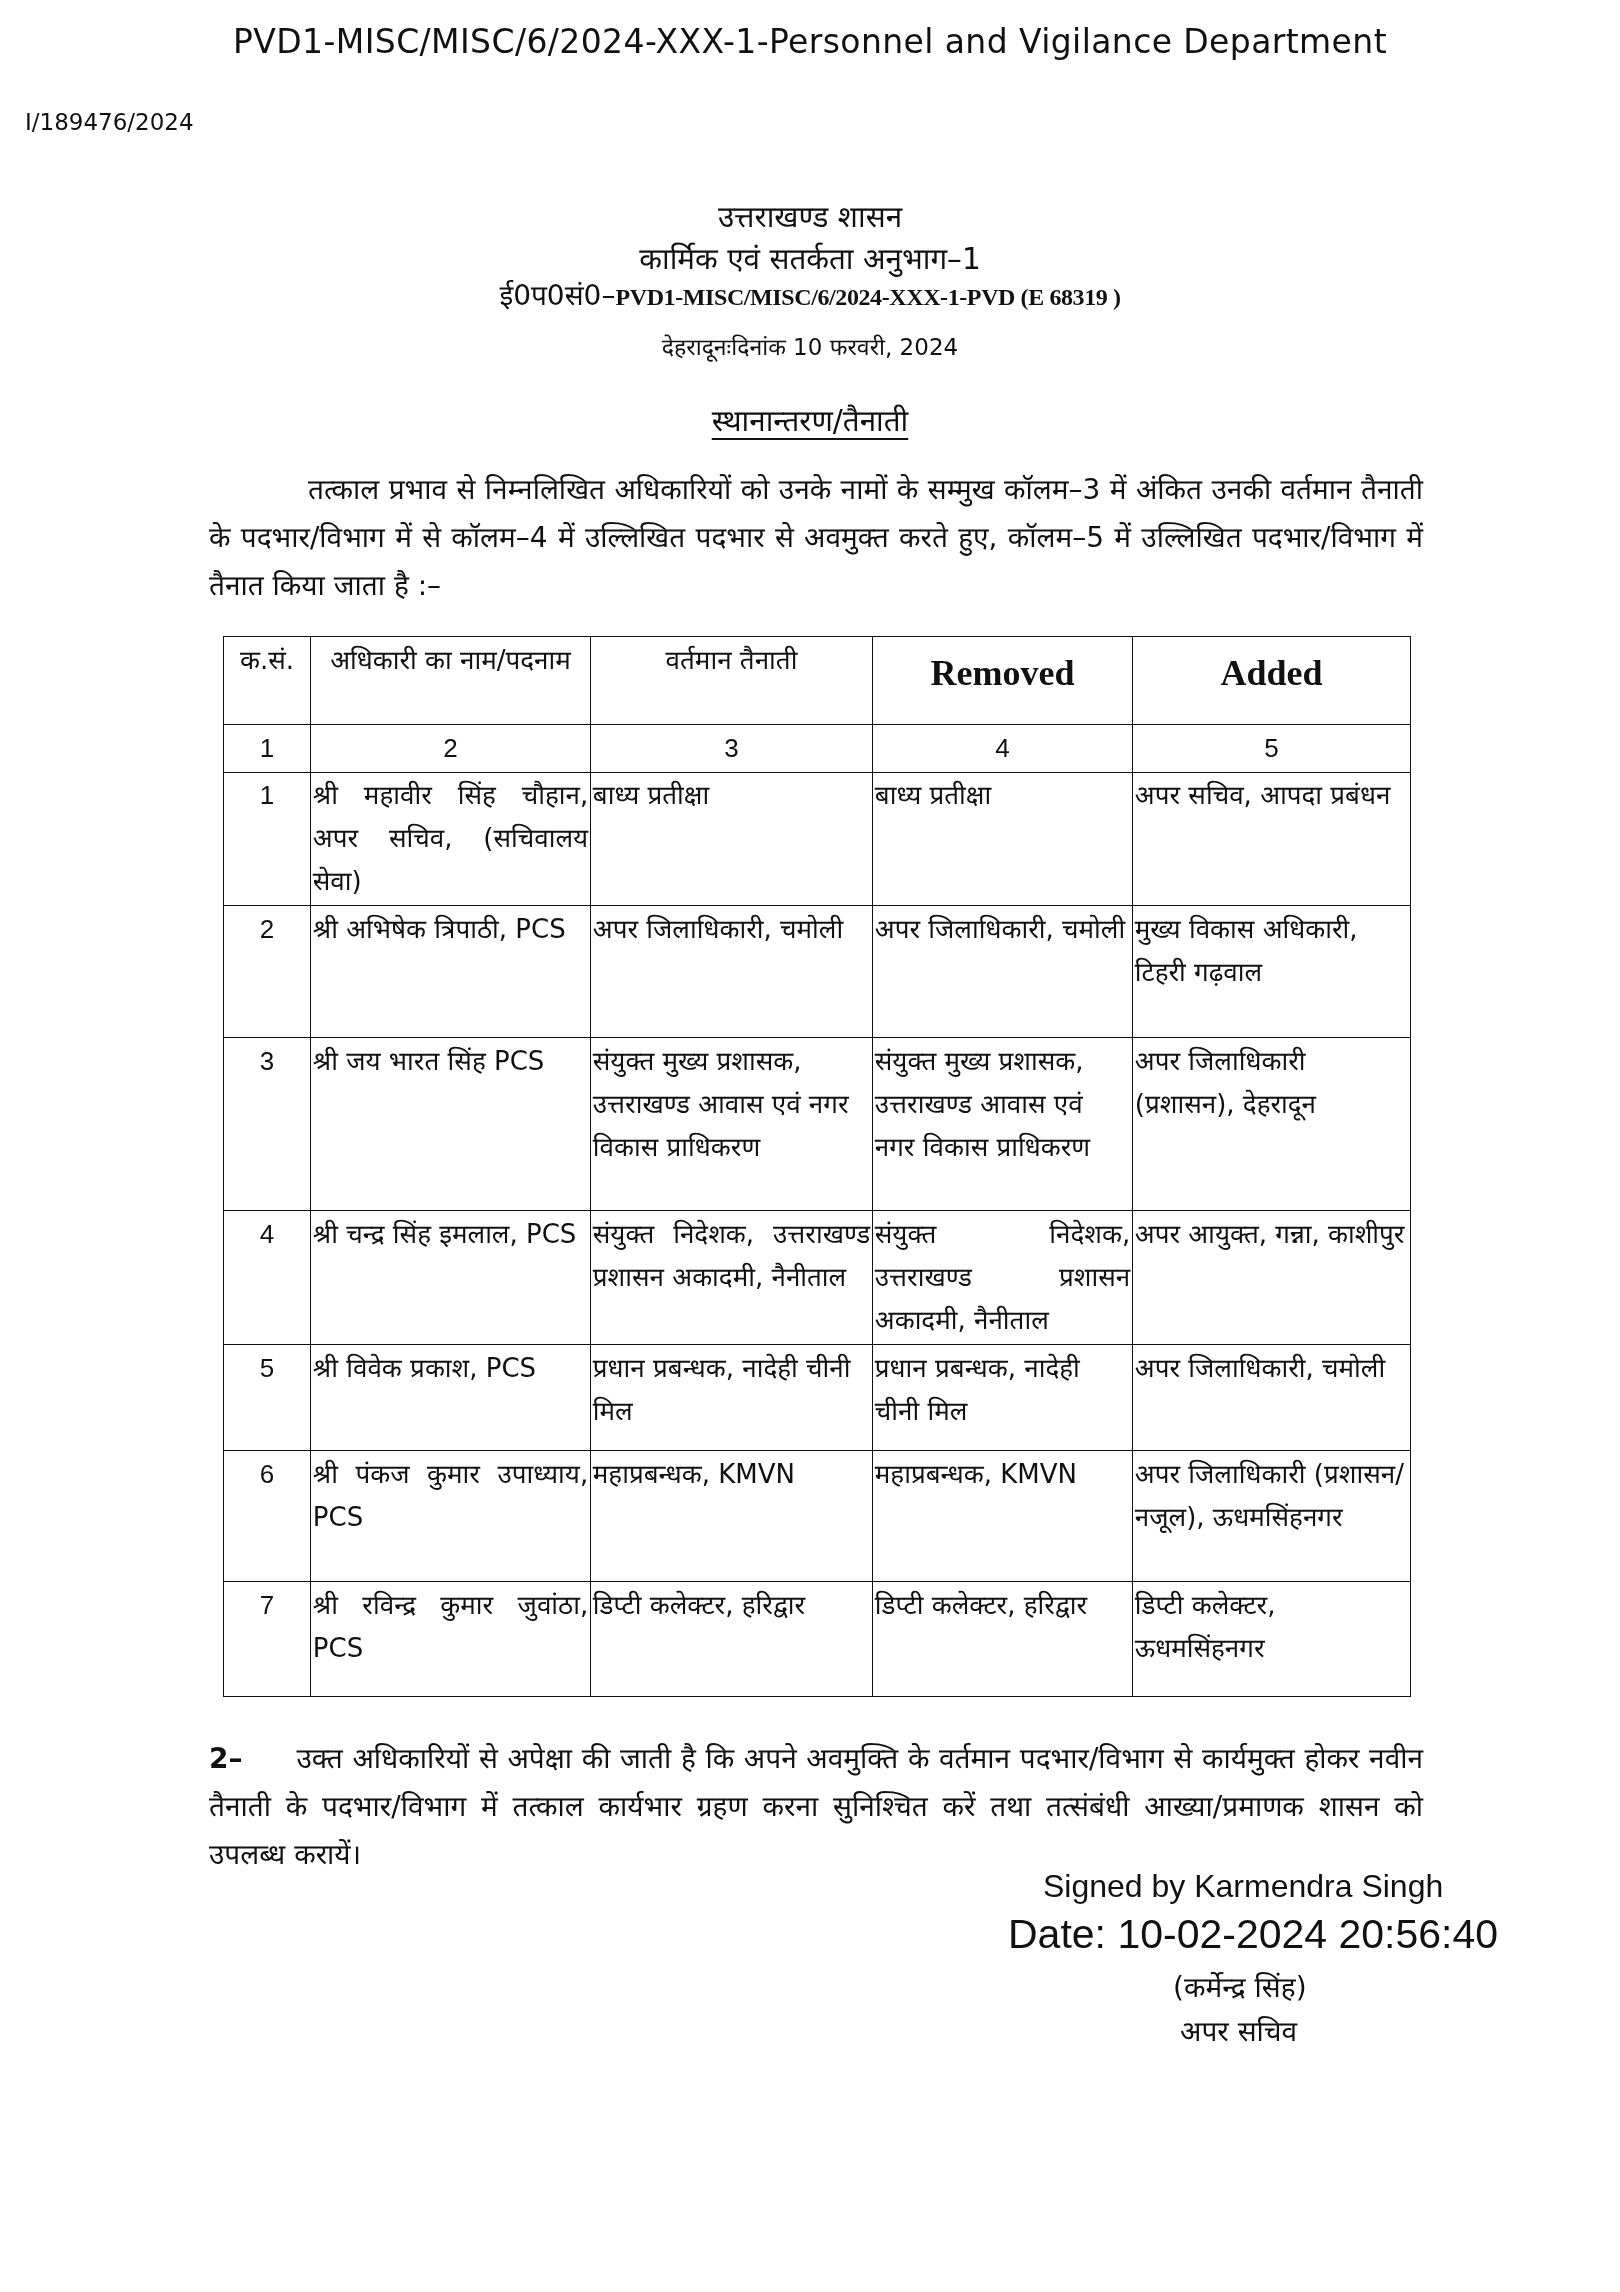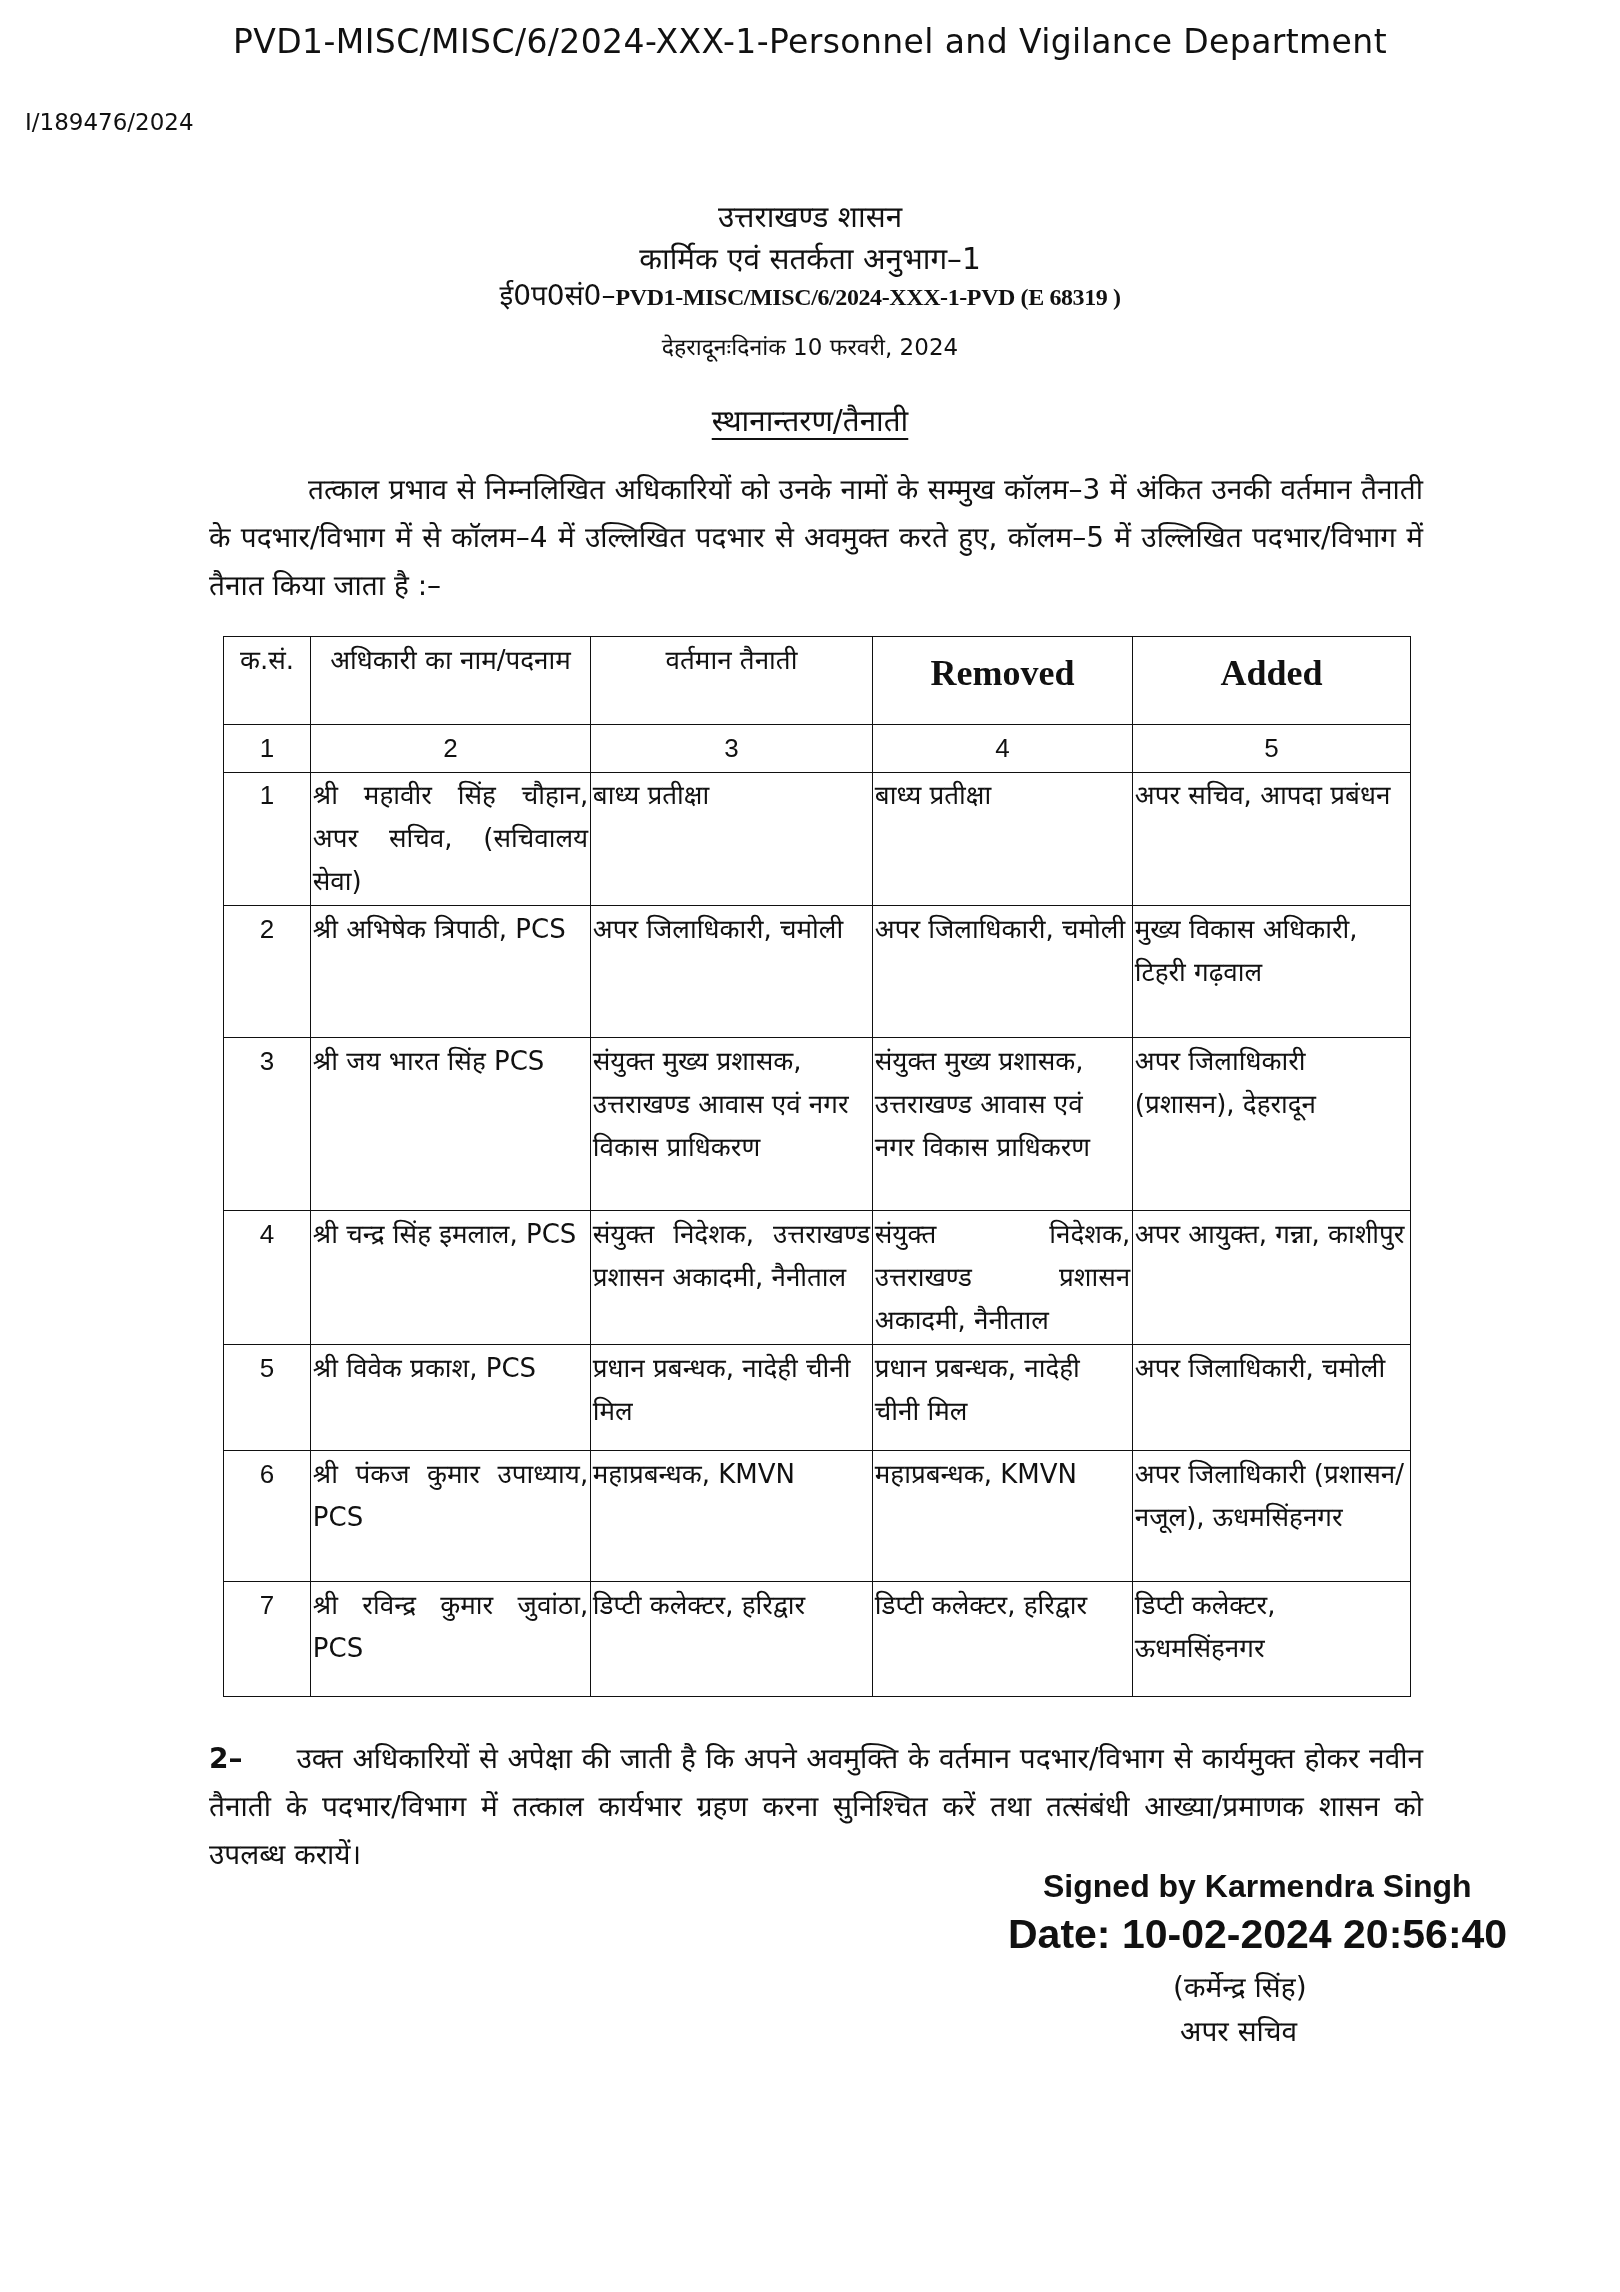--- a/index.html
+++ b/index.html
@@ -22,21 +22,21 @@
   table.transfers { position: absolute; left: 223px; top: 636px; border-collapse: collapse; table-layout: fixed; width: 1187px; font-family: "DejaVu Sans", sans-serif; }
   table.transfers td, table.transfers th { border: 1.8px solid #111; vertical-align: top; padding: 1.8px 1.8px; font-size: 26px; line-height: 43px; font-weight: normal; color: #111; }
   table.transfers th { text-align: center; }
   table.transfers th.en { font-family: "Liberation Serif", serif; font-weight: bold; font-size: 36px; padding-top: 15px; }
   table.transfers th.sn { text-align: center; }
   .numrow td { text-align: center; font-weight: bold; font-size: 24px; vertical-align: middle; font-family: "Liberation Sans", sans-serif; }
   td.sno { text-align: center; font-weight: bold; font-family: "Liberation Sans", sans-serif; font-size: 24px; }
   td.name { text-align: justify; text-align-last: left; }
   td.c { text-align: left; }
   td.j { text-align: justify; text-align-last: left; }
-  .sig { font-family: "Liberation Sans", sans-serif; font-weight: bold; color: #111; }
+  .sig { font-family: "Liberation Sans", sans-serif; font-weight: normal; color: #111; }
   .sig1 { left: 1043px; top: 1868px; font-size: 32px; }
   .sig2 { left: 1008px; top: 1911px; font-size: 41px; }
   .sig3 { left: 1173px; top: 1967px; font-size: 28px; font-family: "DejaVu Sans", sans-serif; font-weight: normal; }
   .sig4 { left: 1180px; top: 2011px; font-size: 28px; font-family: "DejaVu Sans", sans-serif; font-weight: normal; }
 </style>
 </head>
 <body>
 
 <div class="abs top-header">PVD1-MISC/MISC/6/2024-XXX-1-Personnel and Vigilance Department</div>
 <div class="abs ref-id">I/189476/2024</div>

